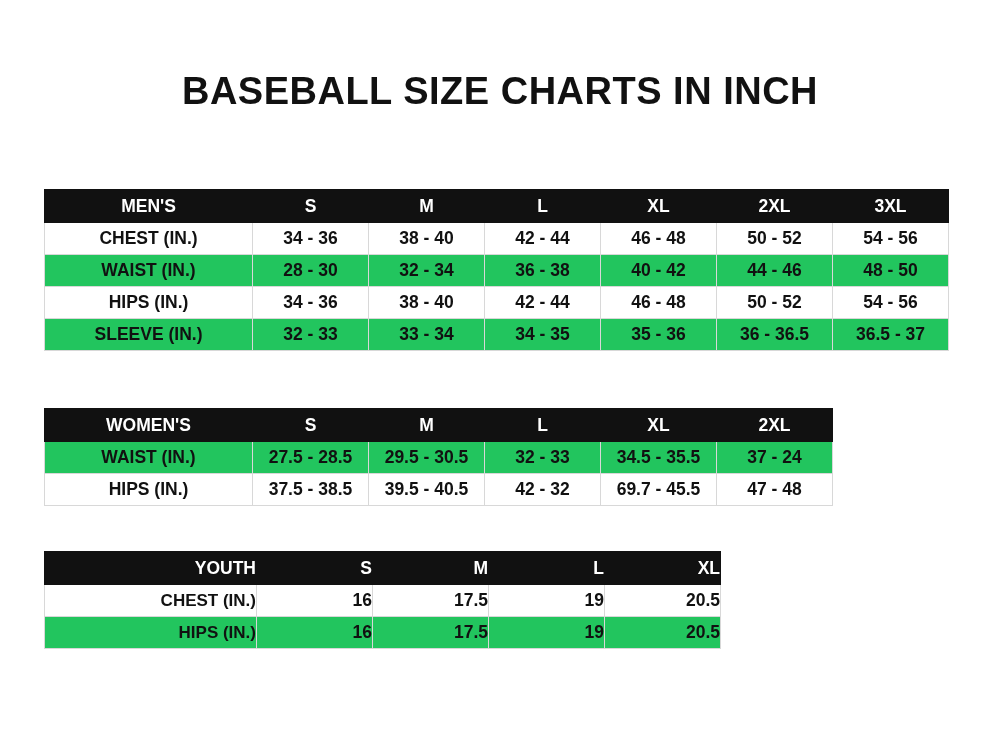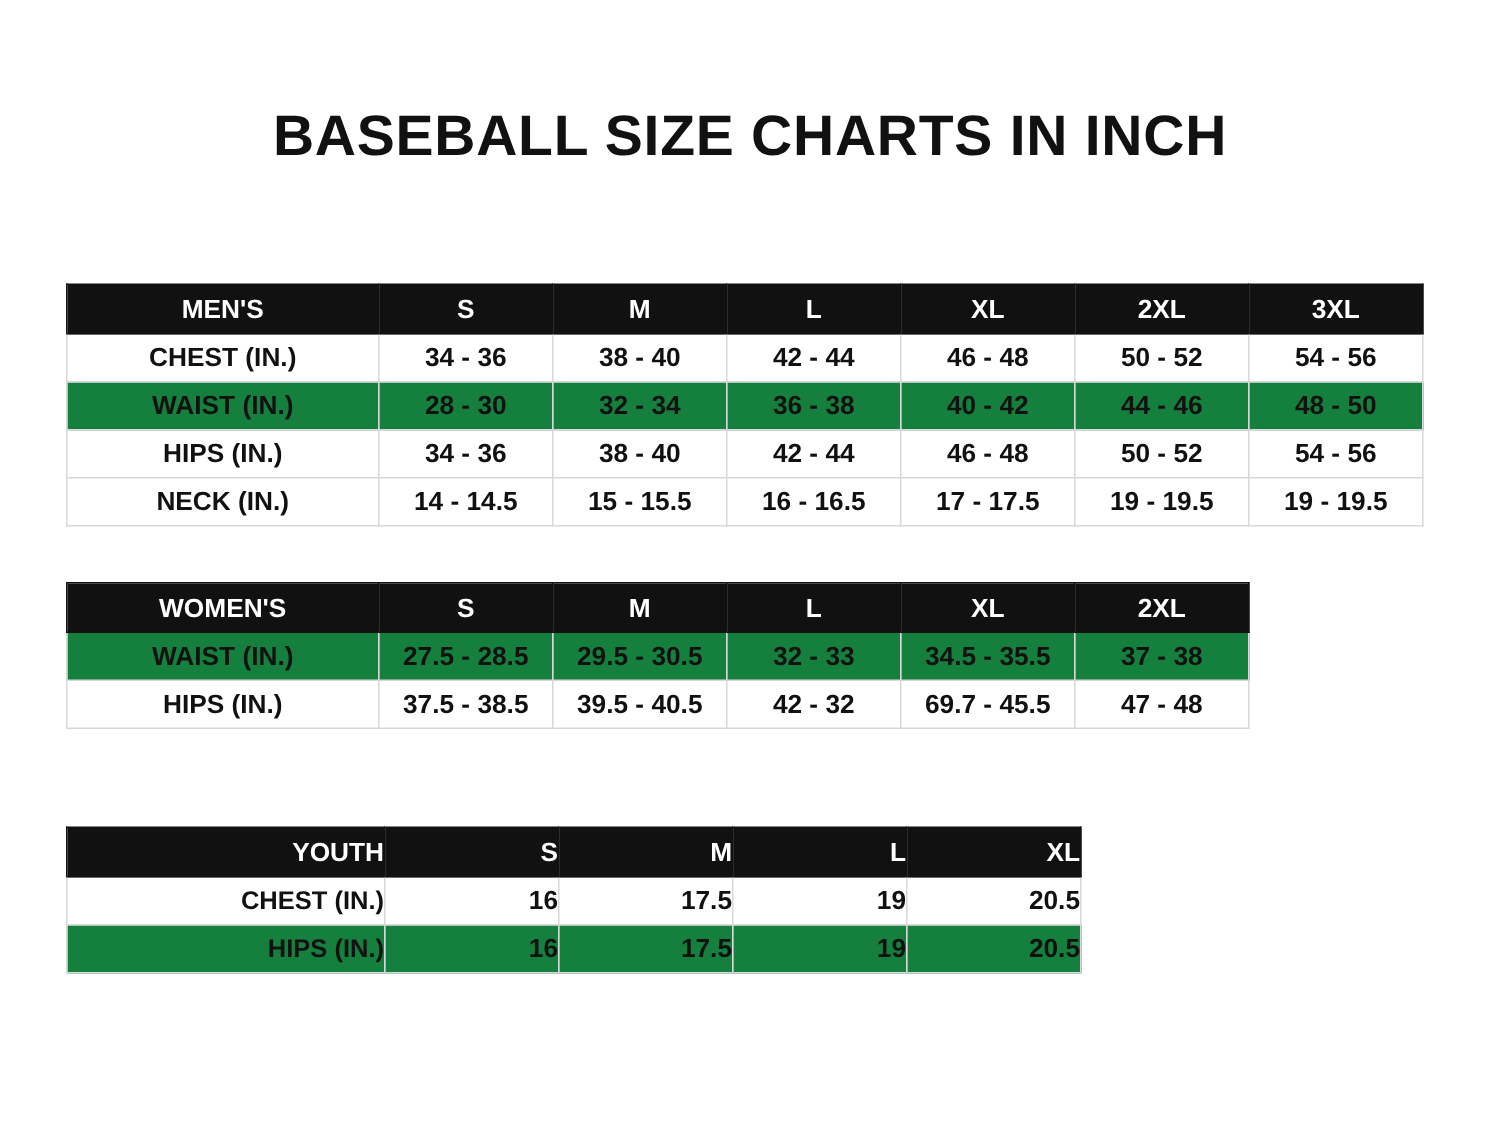--- a/index.html
+++ b/index.html
@@ -51,38 +51,38 @@
     background: #111111;
     color: #ffffff;
     border: 1px solid #111111;
     height: 32px;
     font-size: 17px;
   }
   table.size-table thead th.rowlabel {
     text-align: center;
   }
   table.size-table tbody tr.alt td {
-    background: #15803d;
+    background: #22c55e;
   }
   table.size-table tbody tr td {
     background: #ffffff;
   }
   table.size-table tbody tr.alt td.rowlabel,
   table.size-table tbody tr td.rowlabel {
     font-weight: bold;
   }
 
   
   #table-mens { left: 44px; top: 189px; width: 900px; }
   #table-mens col.c0 { width: 208px; }
   #table-mens col.cx { width: 116px; }
   #table-mens td, #table-mens th { font-size: 17.5px; }
 
   
-  #table-womens { left: 44px; top: 388px; width: 736px; }
+  #table-womens { left: 44px; top: 408px; width: 736px; }
   #table-womens col.c0 { width: 208px; }
   #table-womens col.cx { width: 116px; }
   #table-womens td, #table-womens th { font-size: 17.5px; }
 
   
   #table-youth { left: 44px; top: 551px; width: 676px; }
   #table-youth col.c0 { width: 212px; }
   #table-youth col.cx { width: 116px; }
   #table-youth td, #table-youth th { font-size: 17.5px; text-align: right; }
   #table-youth td.rowlabel { font-size: 17px; }
@@ -136,28 +136,28 @@
       </tr>
       <tr>
         <td class="rowlabel">HIPS (IN.)</td>
         <td>34 - 36</td>
         <td>38 - 40</td>
         <td>42 - 44</td>
         <td>46 - 48</td>
         <td>50 - 52</td>
         <td>54 - 56</td>
       </tr>
-      <tr>
-        <td class="rowlabel">NECK (IN.)</td>
-        <td>14 - 14.5</td>
-        <td>15 - 15.5</td>
-        <td>16 - 16.5</td>
-        <td>17 - 17.5</td>
-        <td>19 - 19.5</td>
-        <td>19 - 19.5</td>
+      <tr class="alt">
+        <td class="rowlabel">SLEEVE (IN.)</td>
+        <td>32 - 33</td>
+        <td>33 - 34</td>
+        <td>34 - 35</td>
+        <td>35 - 36</td>
+        <td>36 - 36.5</td>
+        <td>36.5 - 37</td>
       </tr>
     </tbody>
   </table>
 
   <table class="size-table" id="table-womens">
     <colgroup>
       <col class="c0">
         <col class="cx">
         <col class="cx">
         <col class="cx">
@@ -174,21 +174,21 @@
         <th>2XL</th>
       </tr>
     </thead>
     <tbody>
       <tr class="alt">
         <td class="rowlabel">WAIST (IN.)</td>
         <td>27.5 - 28.5</td>
         <td>29.5 - 30.5</td>
         <td>32 - 33</td>
         <td>34.5 - 35.5</td>
-        <td>37 - 38</td>
+        <td>37 - 24</td>
       </tr>
       <tr>
         <td class="rowlabel">HIPS (IN.)</td>
         <td>37.5 - 38.5</td>
         <td>39.5 - 40.5</td>
         <td>42 - 32</td>
         <td>69.7 - 45.5</td>
         <td>47 - 48</td>
       </tr>
     </tbody>

